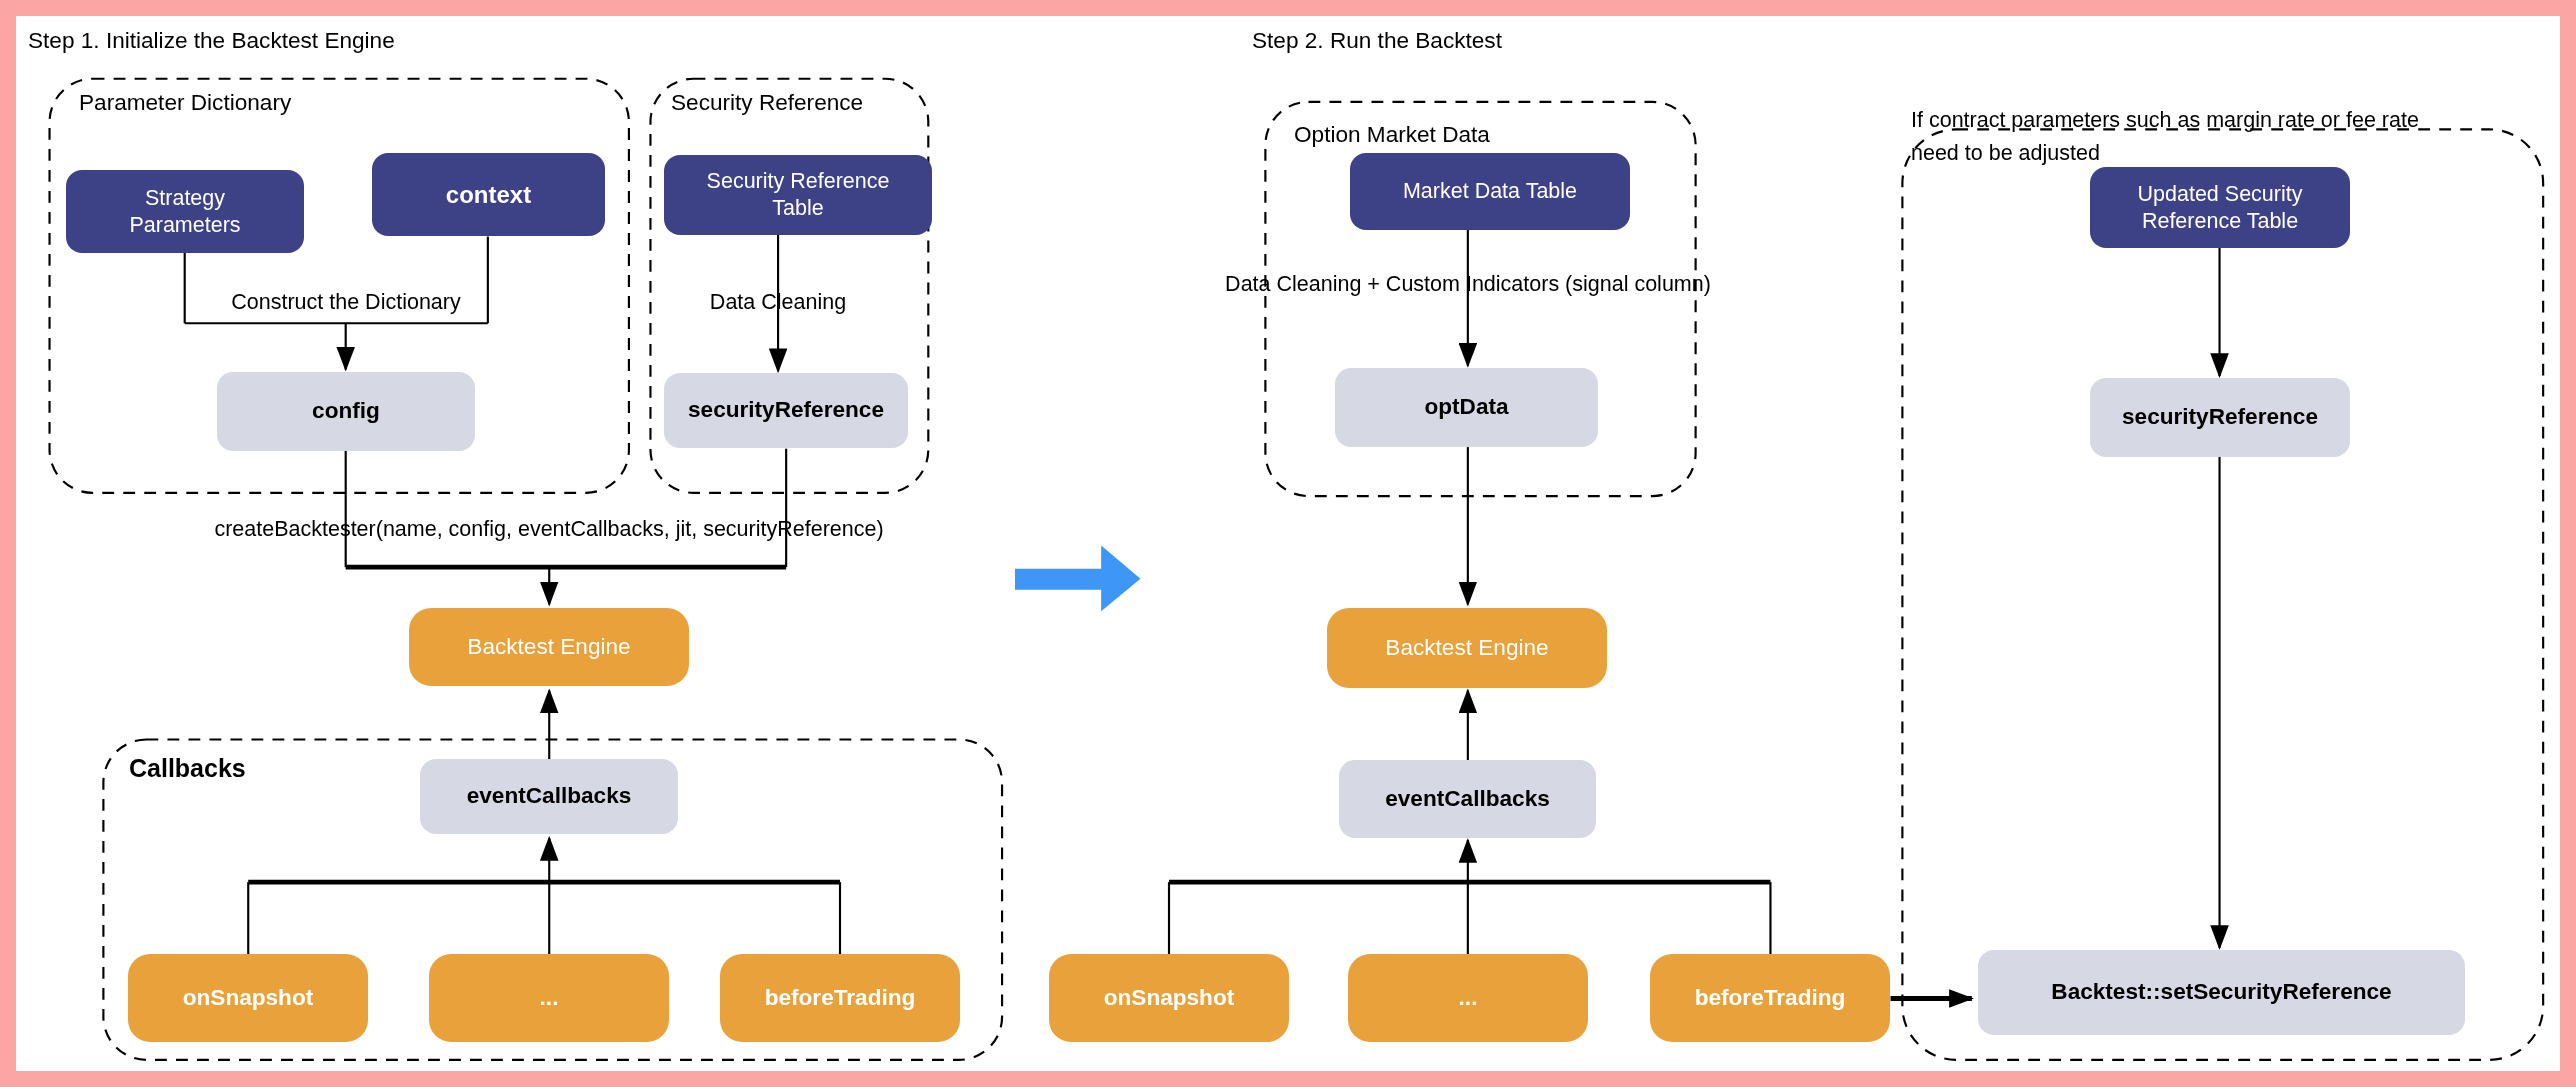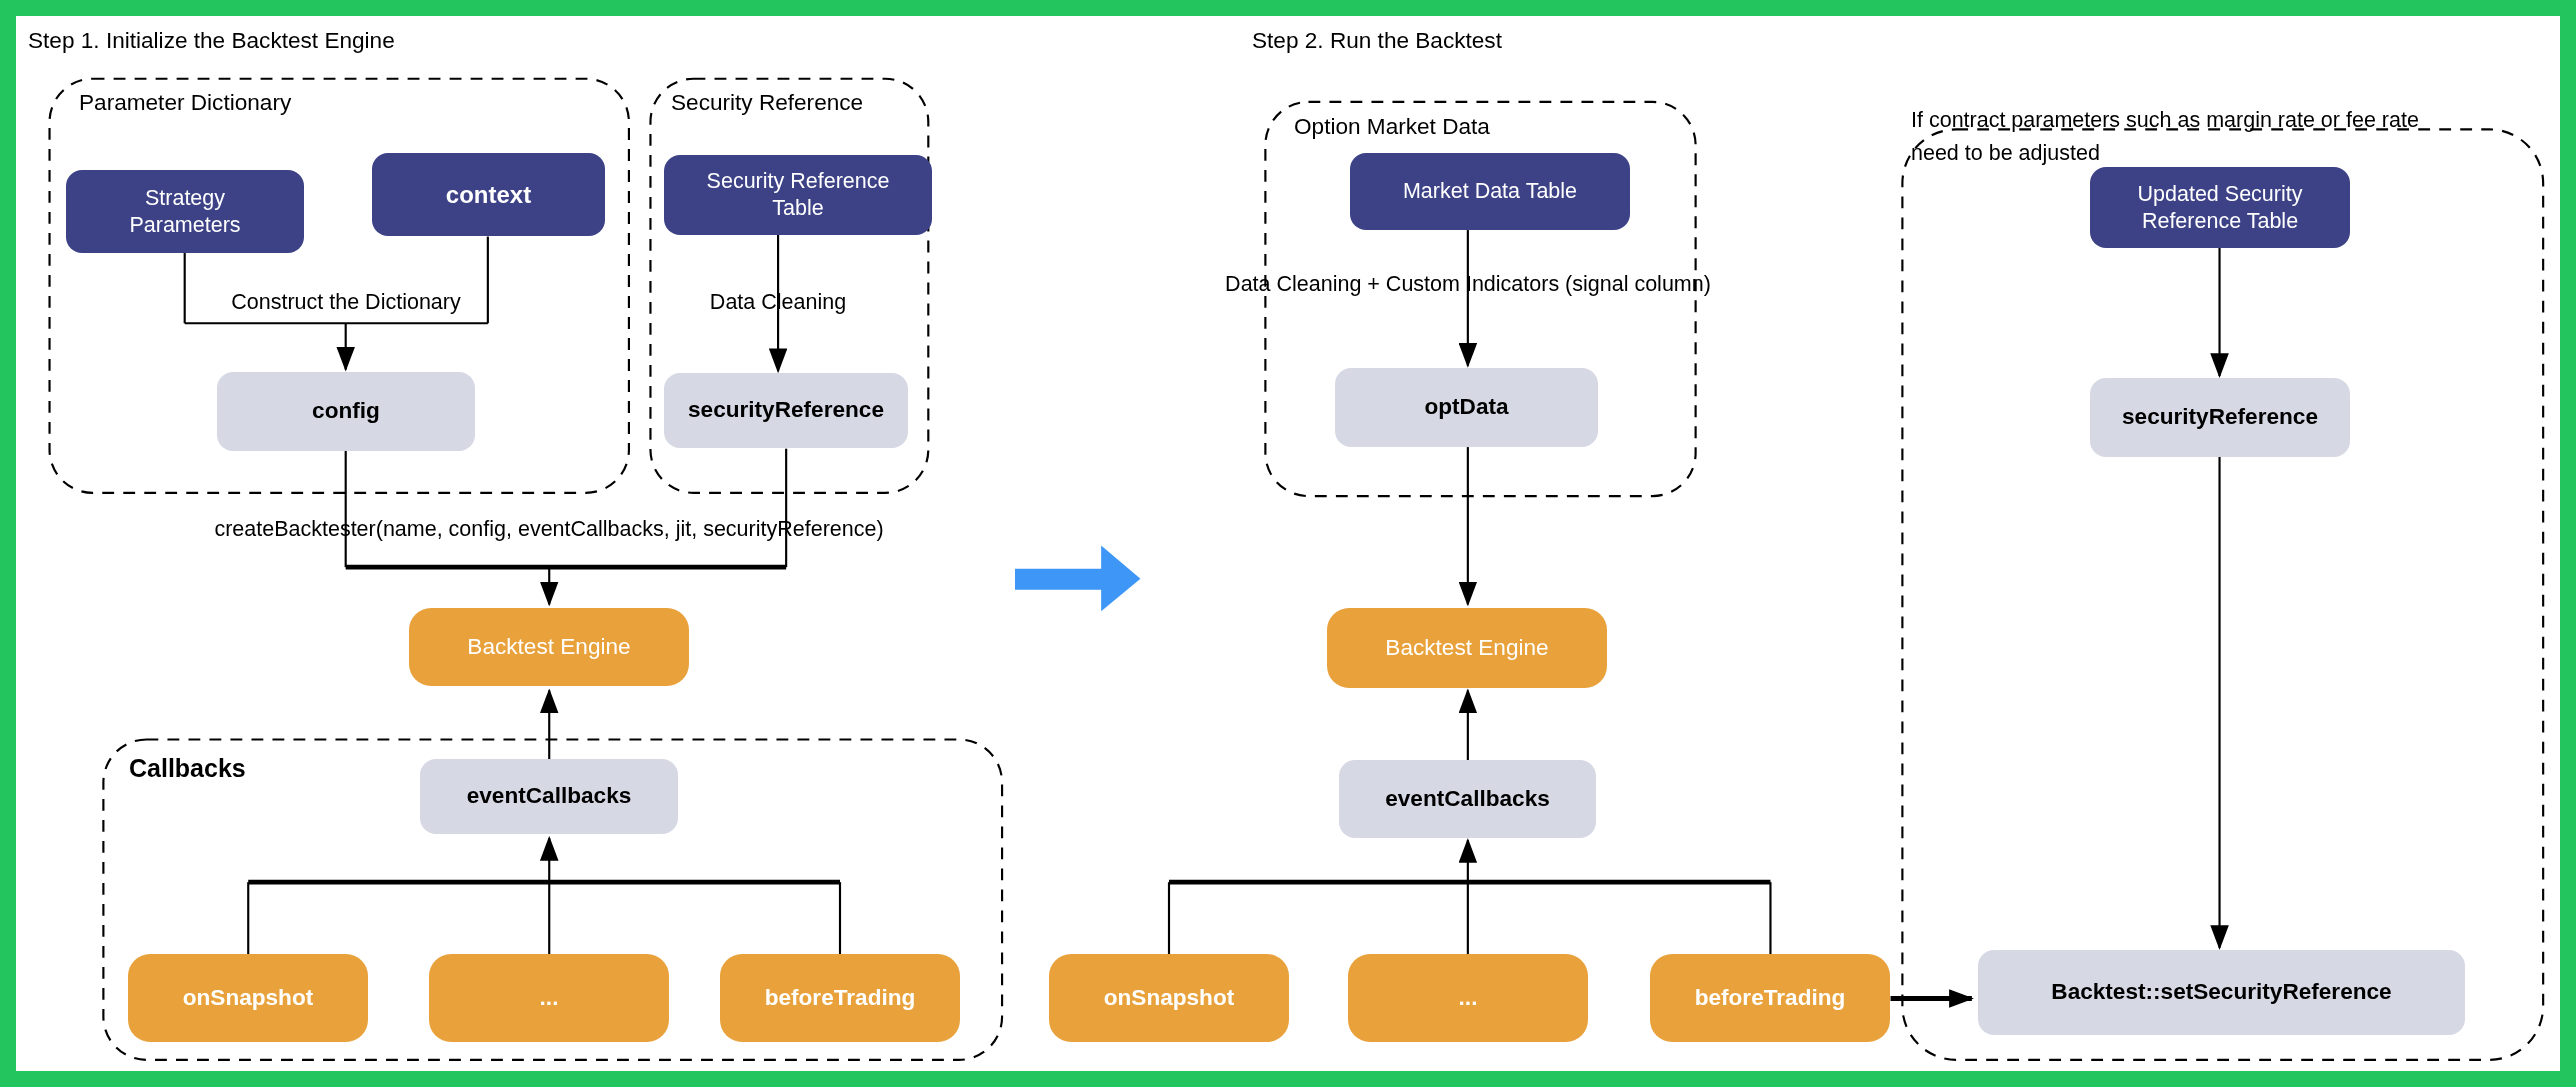--- a/index.html
+++ b/index.html
@@ -1,17 +1,17 @@
 <!DOCTYPE html>
 <html style="--dark-blue: #3d4287; --orange: #e9a23b; --lavender: #d6d8e4; --arrow-blue: #3e97f6; --line: #000000;font-size:8.6px"><head>
 <meta charset="utf-8">
 <style>
   html,body{margin:0;padding:0;background:#000;}
   .canvas{
-    position:relative;width:2576px;height:1088px;background:#22c55e;overflow:hidden;
+    position:relative;width:2576px;height:1088px;background:#fca5a5;overflow:hidden;
     font-family:"Liberation Sans","DejaVu Sans",sans-serif;color:#000;
   }
   .paper{position:absolute;left:16px;top:16px;width:2544px;height:1055px;background:#ffffff;z-index:0;}
   svg.wires{position:absolute;left:0;top:0;z-index:1;}
   .lbl{position:absolute;z-index:2;font-size:22.6px;line-height:1.18;white-space:nowrap;}
   .lbl.small{font-size:21.5px;}
   .lbl.center{transform:translateX(-50%);}
   .lbl.bold{font-weight:bold;}
   .box{
     position:absolute;z-index:2;display:flex;align-items:center;justify-content:center;
@@ -114,21 +114,21 @@
   </div>
   <div class="box orange bold" style="left:429px;top:954px;width:240px;height:88px;">
     <span>...</span>
   </div>
   <div class="box orange bold" style="left:720px;top:954px;width:240px;height:88px;">
     <span>beforeTrading</span>
   </div>
 
   <div class="lbl" style="left:1252px;top:28px;">Step 2. Run the Backtest</div>
 
-  <div class="lbl" style="left:1294px;top:114px;">Option Market Data</div>
+  <div class="lbl" style="left:1294px;top:122px;">Option Market Data</div>
   <div class="box dark" style="left:1350px;top:153px;width:280px;height:77px;">
     <span>Market Data Table</span>
   </div>
   <div class="lbl small center" style="left:1468px;top:272px;">Data Cleaning + Custom Indicators (signal column)</div>
   <div class="box lav bold" style="left:1335px;top:368px;width:263px;height:79px;">
     <span>optData</span>
   </div>
 
   <div class="box orange" style="left:1327px;top:608px;width:280px;height:80px;font-size:22.6px;">
     <span>Backtest Engine</span>

